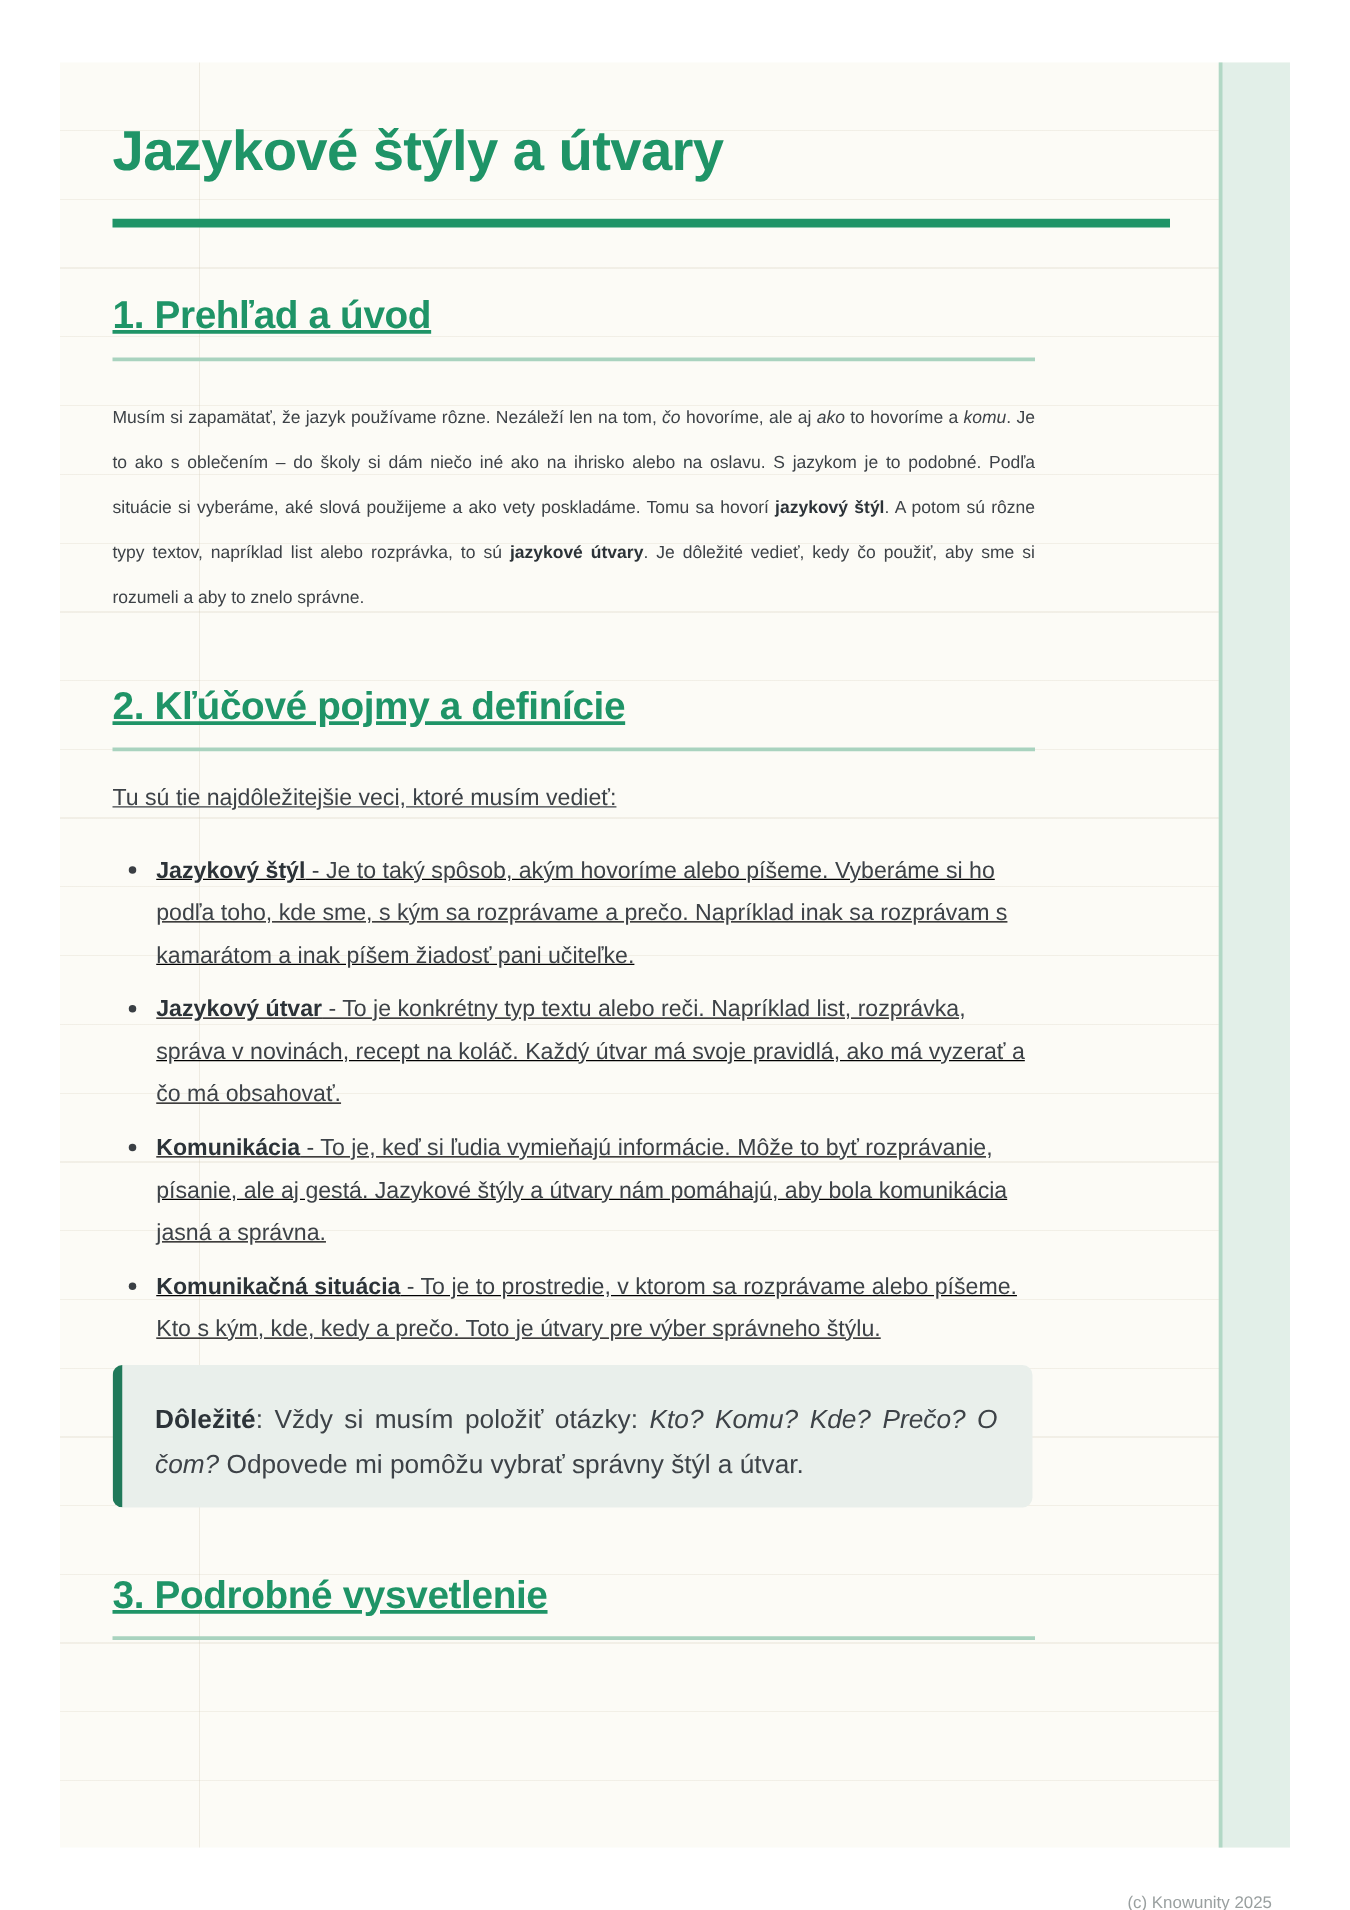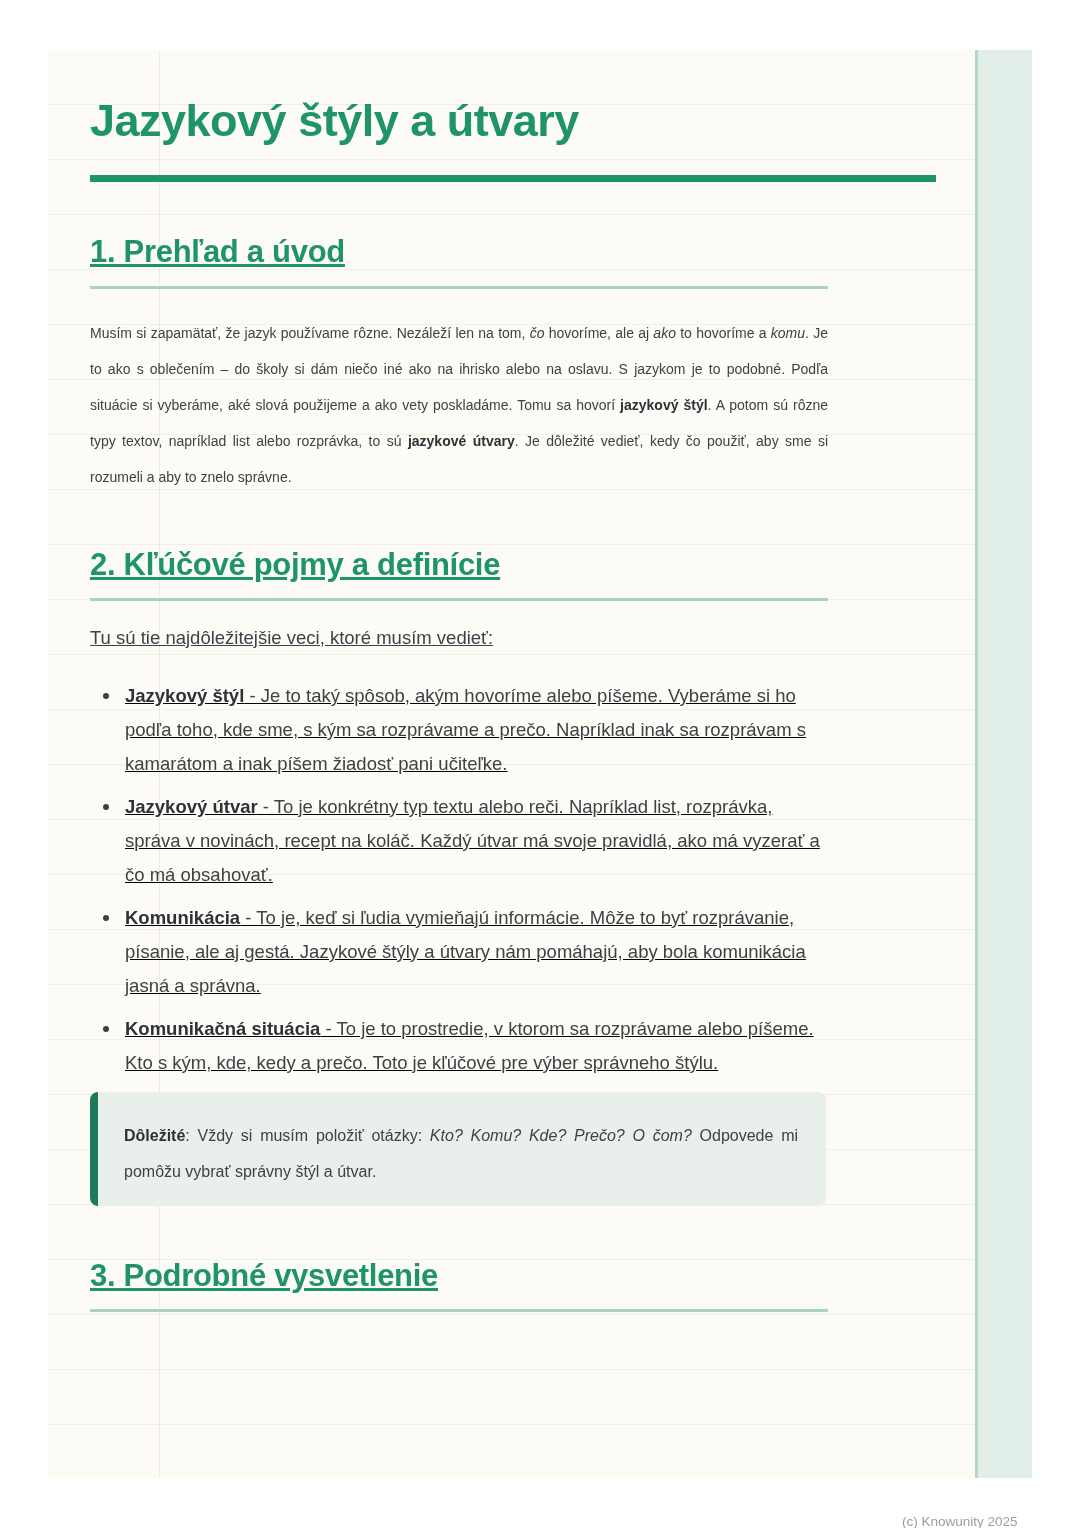--- a/index.html
+++ b/index.html
@@ -51,54 +51,54 @@
   ul.terms li + li { margin-top:9px; }
   ul.terms .dot {
     position:absolute; left:13px; top:14px; width:6px; height:6px;
     border-radius:50%; background:#3a3f44;
   }
 
   .callout {
     margin-top:12px; width:736px;
     background:#e9efeb; border-left:8px solid #20795a; border-radius:8px;
     padding:26px 28px 16px 26px;
-    font-size:16px; line-height:36px; color:#3d4247; text-align:justify;
+    font-size:21px; line-height:36px; color:#3d4247; text-align:justify;
   }
 
   .copyright {
     position:absolute; left:902px; top:1514px; z-index:5;
     font-size:13.5px; color:#9aa0a0; white-space:nowrap;
   }
 </style>
 </head>
 <body>
 
 <div class="paper">
   <div class="accent-bar"></div>
 
   <div class="content">
 
-    <h1 class="title">Jazykový štýly a útvary</h1>
+    <h1 class="title">Jazykové štýly a útvary</h1>
     <div class="title-rule"></div>
 
     <h2 class="section-heading">1. Prehľad a úvod</h2>
     <div class="section-rule"></div>
 
     <p class="lead"><span>Musím si zapamätať, že jazyk používame rôzne. Nezáleží len na tom, </span><span class="it">čo</span><span> hovoríme, ale aj </span><span class="it">ako</span><span> to hovoríme a </span><span class="it">komu</span><span>. Je to ako s oblečením – do školy si dám niečo iné ako na ihrisko alebo na oslavu. S jazykom je to podobné. Podľa situácie si vyberáme, aké slová použijeme a ako vety poskladáme. Tomu sa hovorí </span><span class="bd">jazykový štýl</span><span>. A potom sú rôzne typy textov, napríklad list alebo rozprávka, to sú </span><span class="bd">jazykové útvary</span><span>. Je dôležité vedieť, kedy čo použiť, aby sme si rozumeli a aby to znelo správne.</span></p>
 
     <h2 class="section-heading">2. Kľúčové pojmy a definície</h2>
     <div class="section-rule"></div>
 
     <p class="plain">Tu sú tie najdôležitejšie veci, ktoré musím vedieť:</p>
 
     <ul class="terms">
       <li><span class="dot"></span><span class="bd">Jazykový štýl</span><span> - Je to taký spôsob, akým hovoríme alebo píšeme. Vyberáme si ho podľa toho, kde sme, s kým sa rozprávame a prečo. Napríklad inak sa rozprávam s kamarátom a inak píšem žiadosť pani učiteľke.</span></li>
       <li><span class="dot"></span><span class="bd">Jazykový útvar</span><span> - To je konkrétny typ textu alebo reči. Napríklad list, rozprávka, správa v novinách, recept na koláč. Každý útvar má svoje pravidlá, ako má vyzerať a čo má obsahovať.</span></li>
       <li><span class="dot"></span><span class="bd">Komunikácia</span><span> - To je, keď si ľudia vymieňajú informácie. Môže to byť rozprávanie, písanie, ale aj gestá. Jazykové štýly a útvary nám pomáhajú, aby bola komunikácia jasná a správna.</span></li>
-      <li><span class="dot"></span><span class="bd">Komunikačná situácia</span><span> - To je to prostredie, v ktorom sa rozprávame alebo píšeme. Kto s kým, kde, kedy a prečo. Toto je kľúčové pre výber správneho štýlu.</span></li>
+      <li><span class="dot"></span><span class="bd">Komunikačná situácia</span><span> - To je to prostredie, v ktorom sa rozprávame alebo píšeme. Kto s kým, kde, kedy a prečo. Toto je útvary pre výber správneho štýlu.</span></li>
     </ul>
 
     <div class="callout"><span class="bd">Dôležité</span><span>: Vždy si musím položiť otázky: </span><span class="it">Kto? Komu? Kde? Prečo? O čom?</span><span> Odpovede mi pomôžu vybrať správny štýl a útvar.</span></div>
 
     <h2 class="section-heading">3. Podrobné vysvetlenie</h2>
     <div class="section-rule"></div>
 
 
   </div>
 </div>

